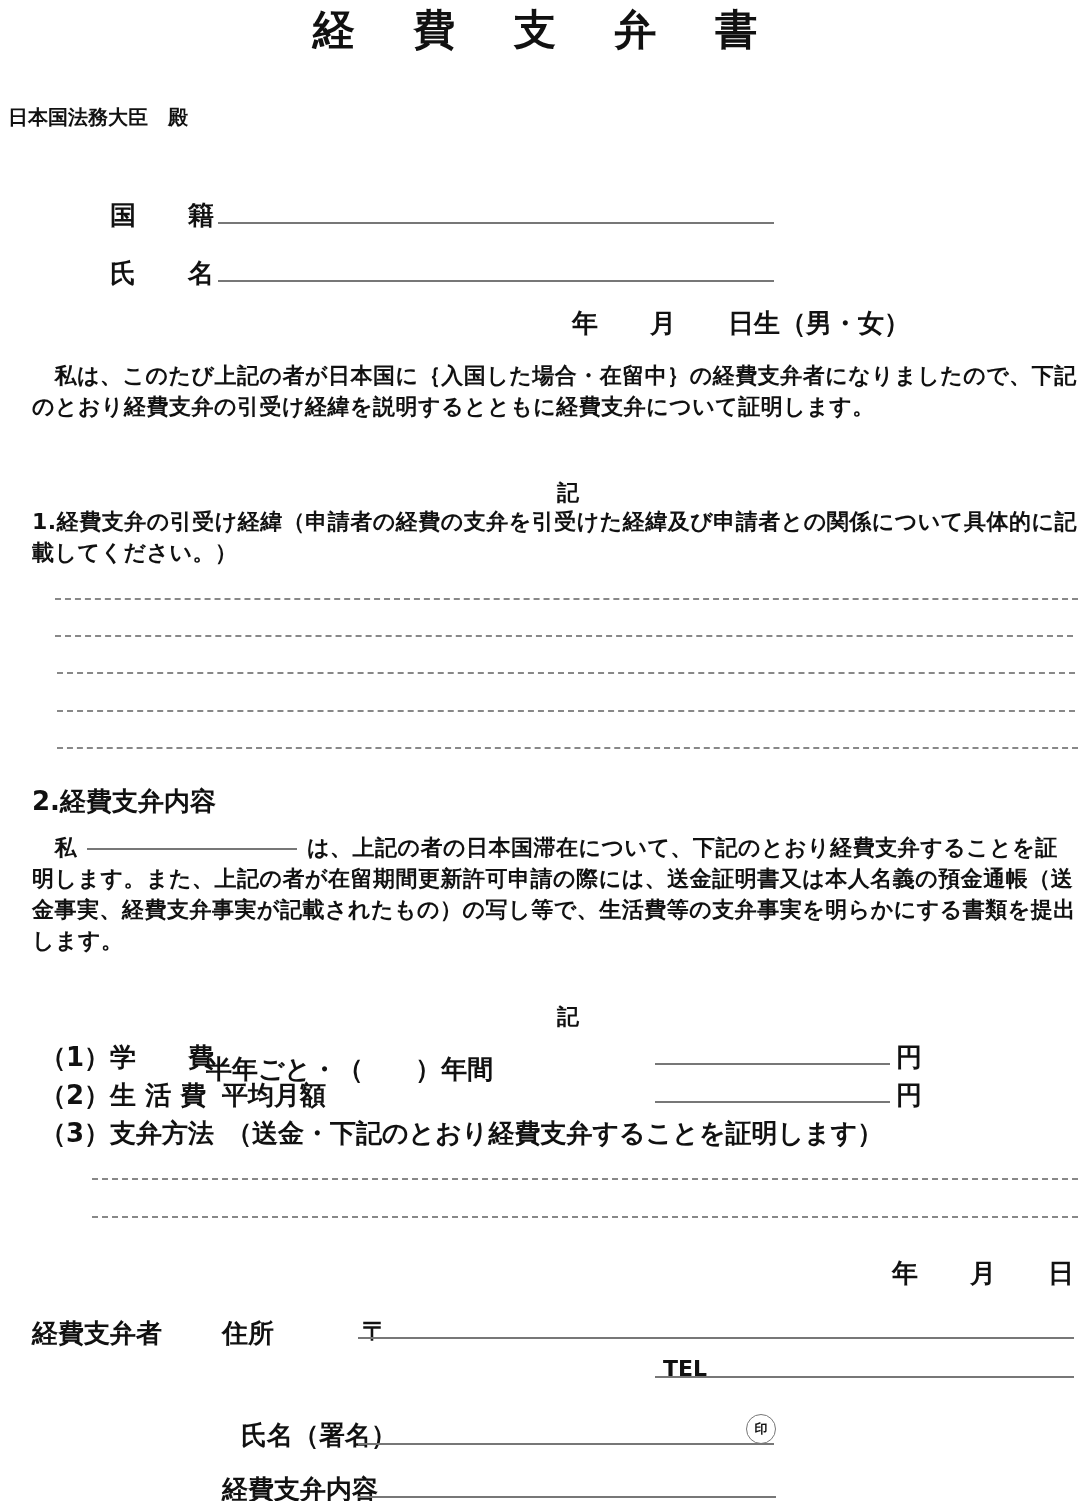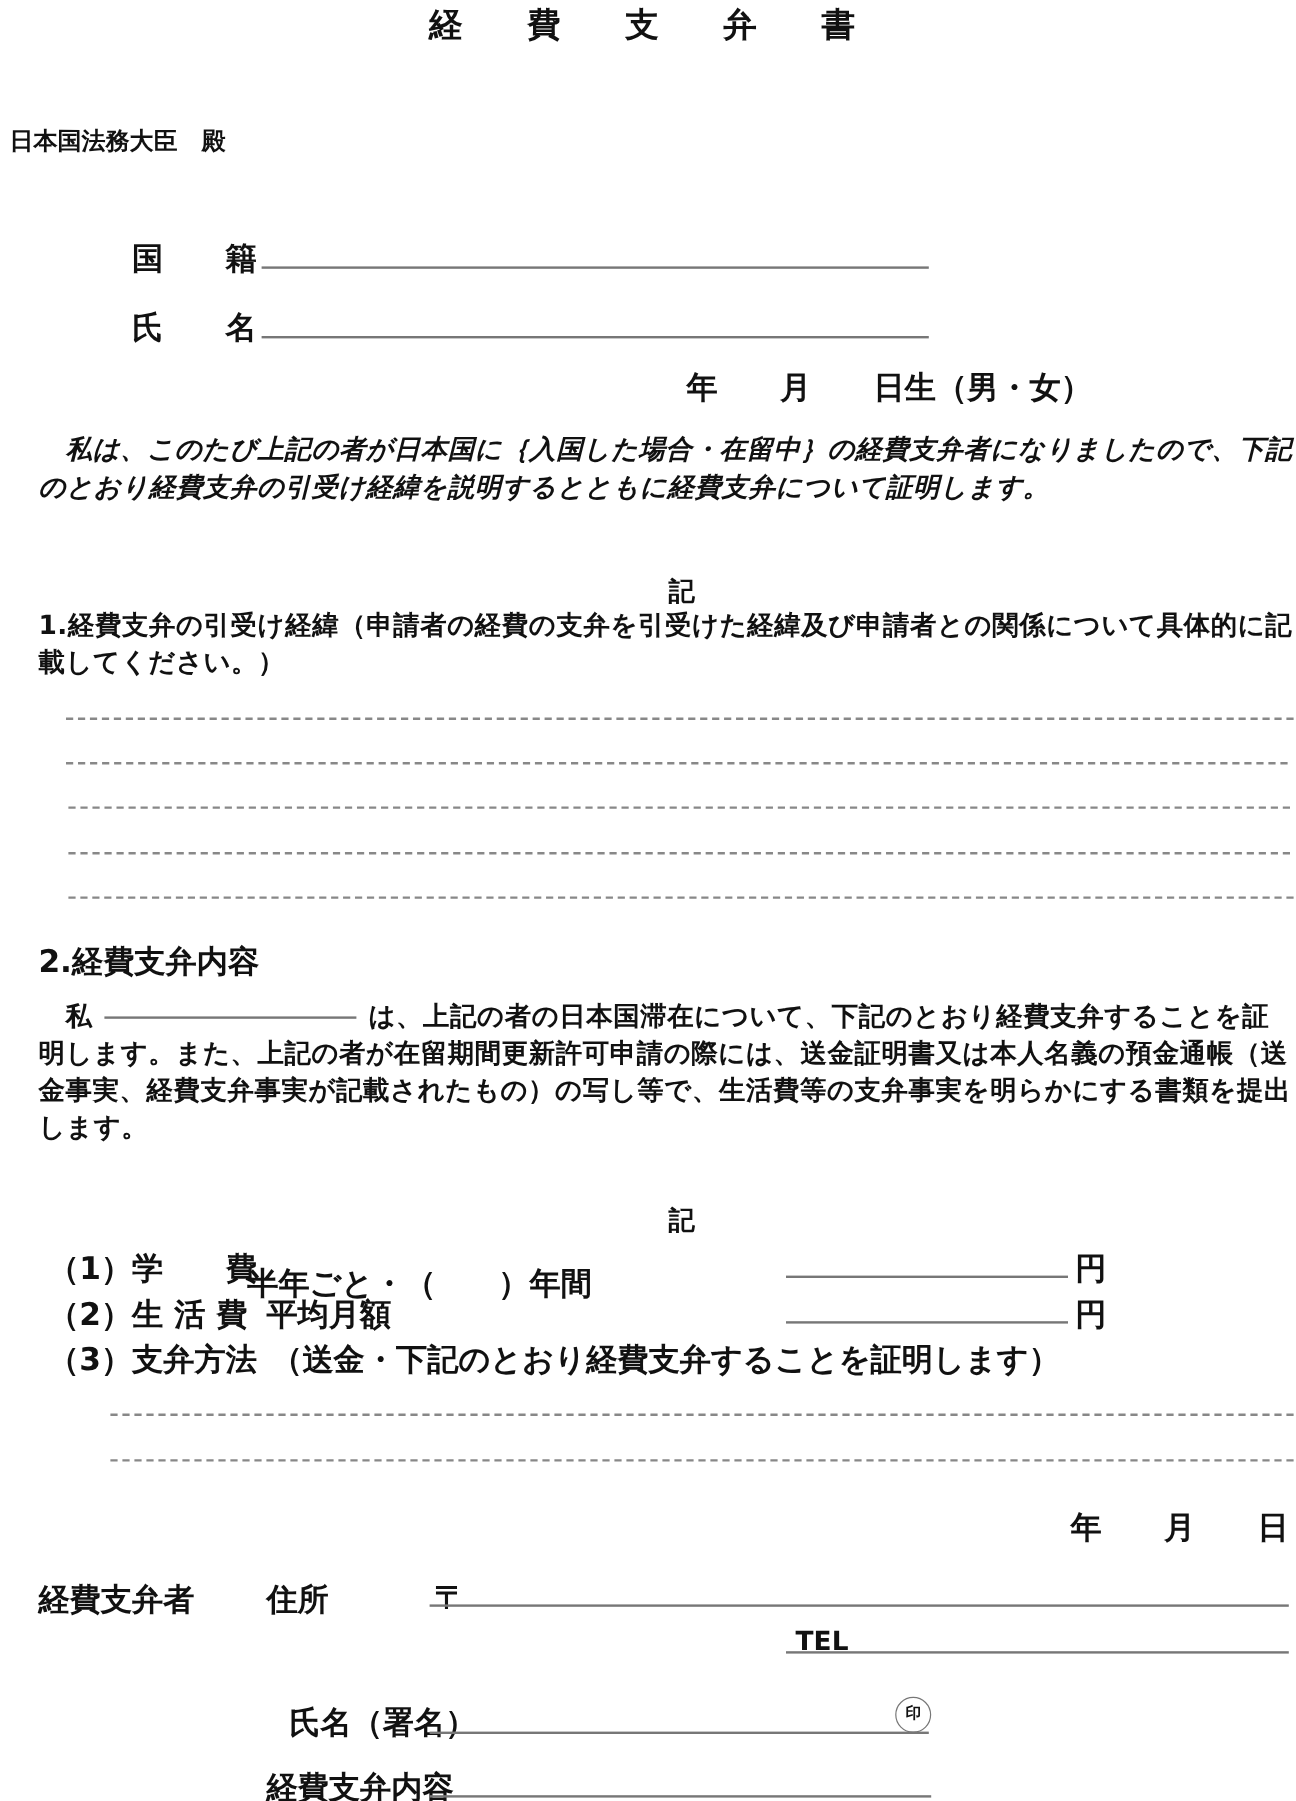--- a/index.html
+++ b/index.html
@@ -2,21 +2,21 @@
 <html><head>
 <meta charset="utf-8">
 <style>
   html, body { margin: 0; padding: 0; background: #ffffff; }
   body {
     width: 1080px; height: 1501px; position: relative; overflow: hidden;
     font-family: "DejaVu Sans", "Liberation Sans", sans-serif;
     color: #111; font-weight: bold;
   }
   .abs { position: absolute; white-space: nowrap; }
-  .title { top: 2px; left: 0; width: 1080px; text-align: center; font-size: 28px; letter-spacing: 22px; padding-left: 12px; box-sizing: border-box; }
+  .title { top: 2px; left: 0; width: 1080px; text-align: center; font-size: 42px; letter-spacing: 22px; padding-left: 12px; box-sizing: border-box; }
   .addr { top: 104px; left: 8px; font-size: 20px; }
   .lbl { font-size: 26px; }
   .line { position: absolute; height: 0; border-top: 2px solid #777; }
   .dash { position: absolute; height: 0; border-top: 2px dashed #888; }
   .para { position: absolute; left: 32px; width: 1045px; font-size: 22px; line-height: 31px; white-space: normal; letter-spacing: 0.5px; }
   .center { left: 0; width: 1136px; text-align: center; font-size: 22px; }
   .stamp { position: absolute; width: 28px; height: 28px; border: 1px solid #777; border-radius: 50%; font-size: 13px; line-height: 28px; text-align: center; }
   .fill-inline { display: inline-block; width: 210px; border-bottom: 2px solid #777; vertical-align: middle; margin: 0 10px; height: 0; }
 </style>
 </head>
@@ -26,21 +26,21 @@
 <div class="abs addr">日本国法務大臣　殿</div>
 
 <div class="abs lbl" style="top:198px;left:110px;">国　　籍</div>
 <div class="line" style="top:222px;left:218px;width:556px;"></div>
 
 <div class="abs lbl" style="top:256px;left:110px;">氏　　名</div>
 <div class="line" style="top:280px;left:218px;width:556px;"></div>
 
 <div class="abs lbl" style="top:306px;left:572px;">年　　月　　日生（男・女）</div>
 
-<div class="para" style="top:360px;font-style:italic;">　私は、このたび上記の者が日本国に｛入国した場合・在留中｝の経費支弁者になりましたので、下記のとおり経費支弁の引受け経緯を説明するとともに経費支弁について証明します。</div>
+<div class="para" style="top:360px;">　私は、このたび上記の者が日本国に｛入国した場合・在留中｝の経費支弁者になりましたので、下記のとおり経費支弁の引受け経緯を説明するとともに経費支弁について証明します。</div>
 
 <div class="abs center" style="top:478px;">記</div>
 <div class="para" style="top:506px;">1.経費支弁の引受け経緯（申請者の経費の支弁を引受けた経緯及び申請者との関係について具体的に記載してください。）</div>
 
 <div class="dash" style="top:598px;left:55px;width:1023px;"></div>
 <div class="dash" style="top:635px;left:55px;width:1018px;"></div>
 <div class="dash" style="top:672px;left:57px;width:1018px;"></div>
 <div class="dash" style="top:710px;left:57px;width:1018px;"></div>
 <div class="dash" style="top:747px;left:57px;width:1021px;"></div>
 

